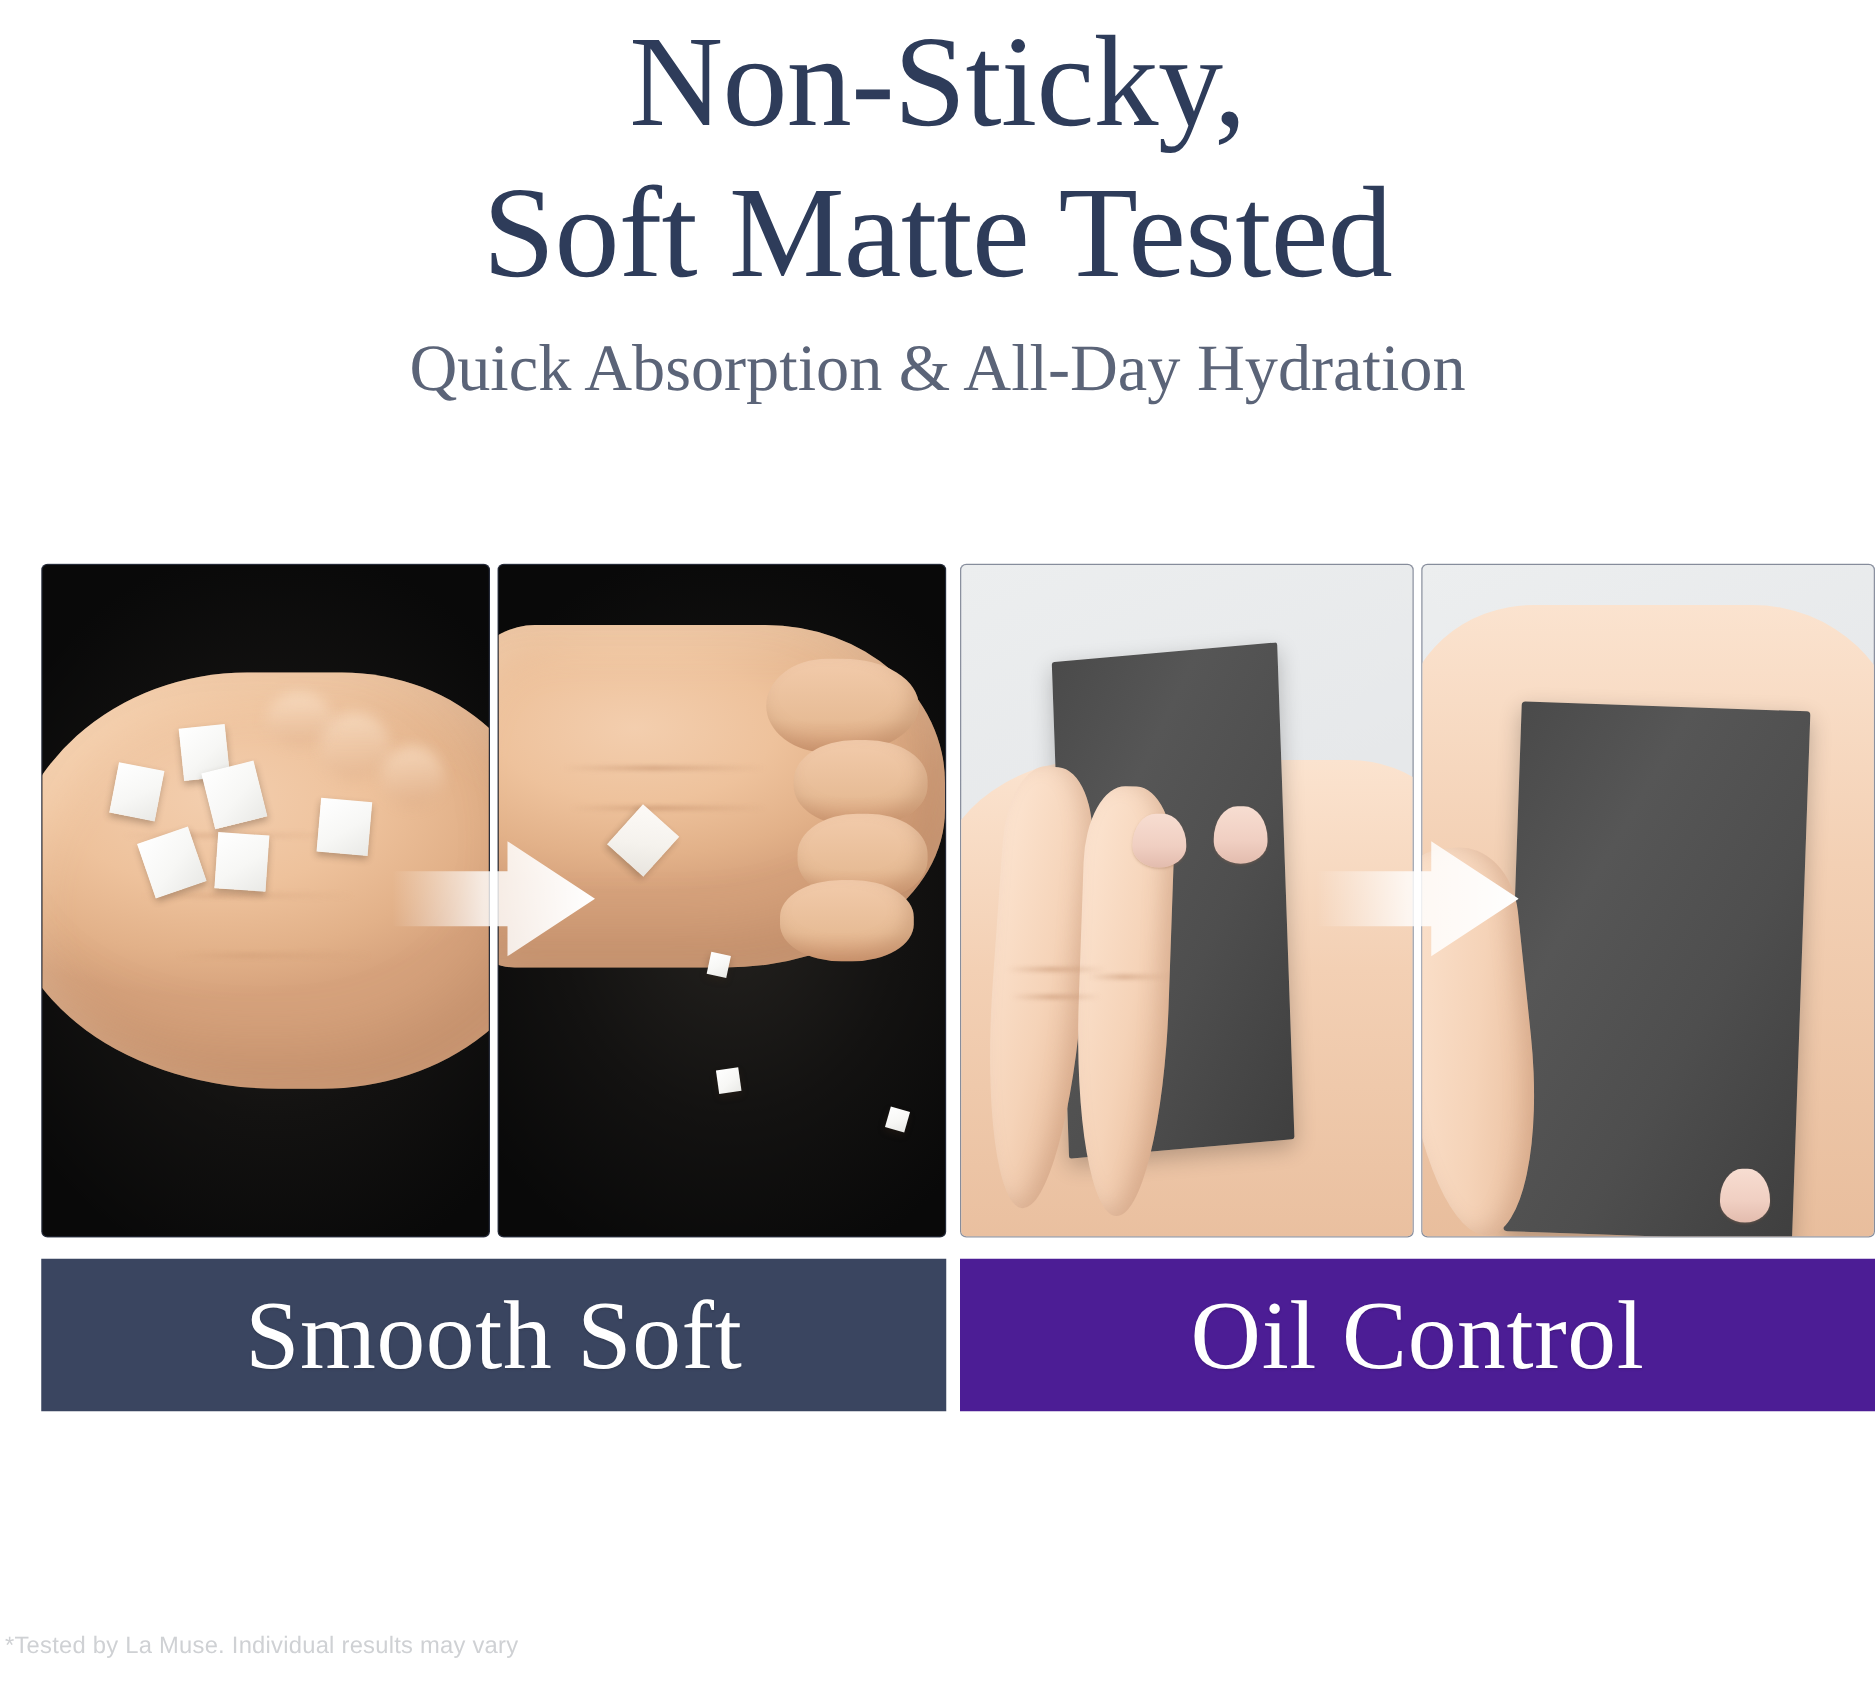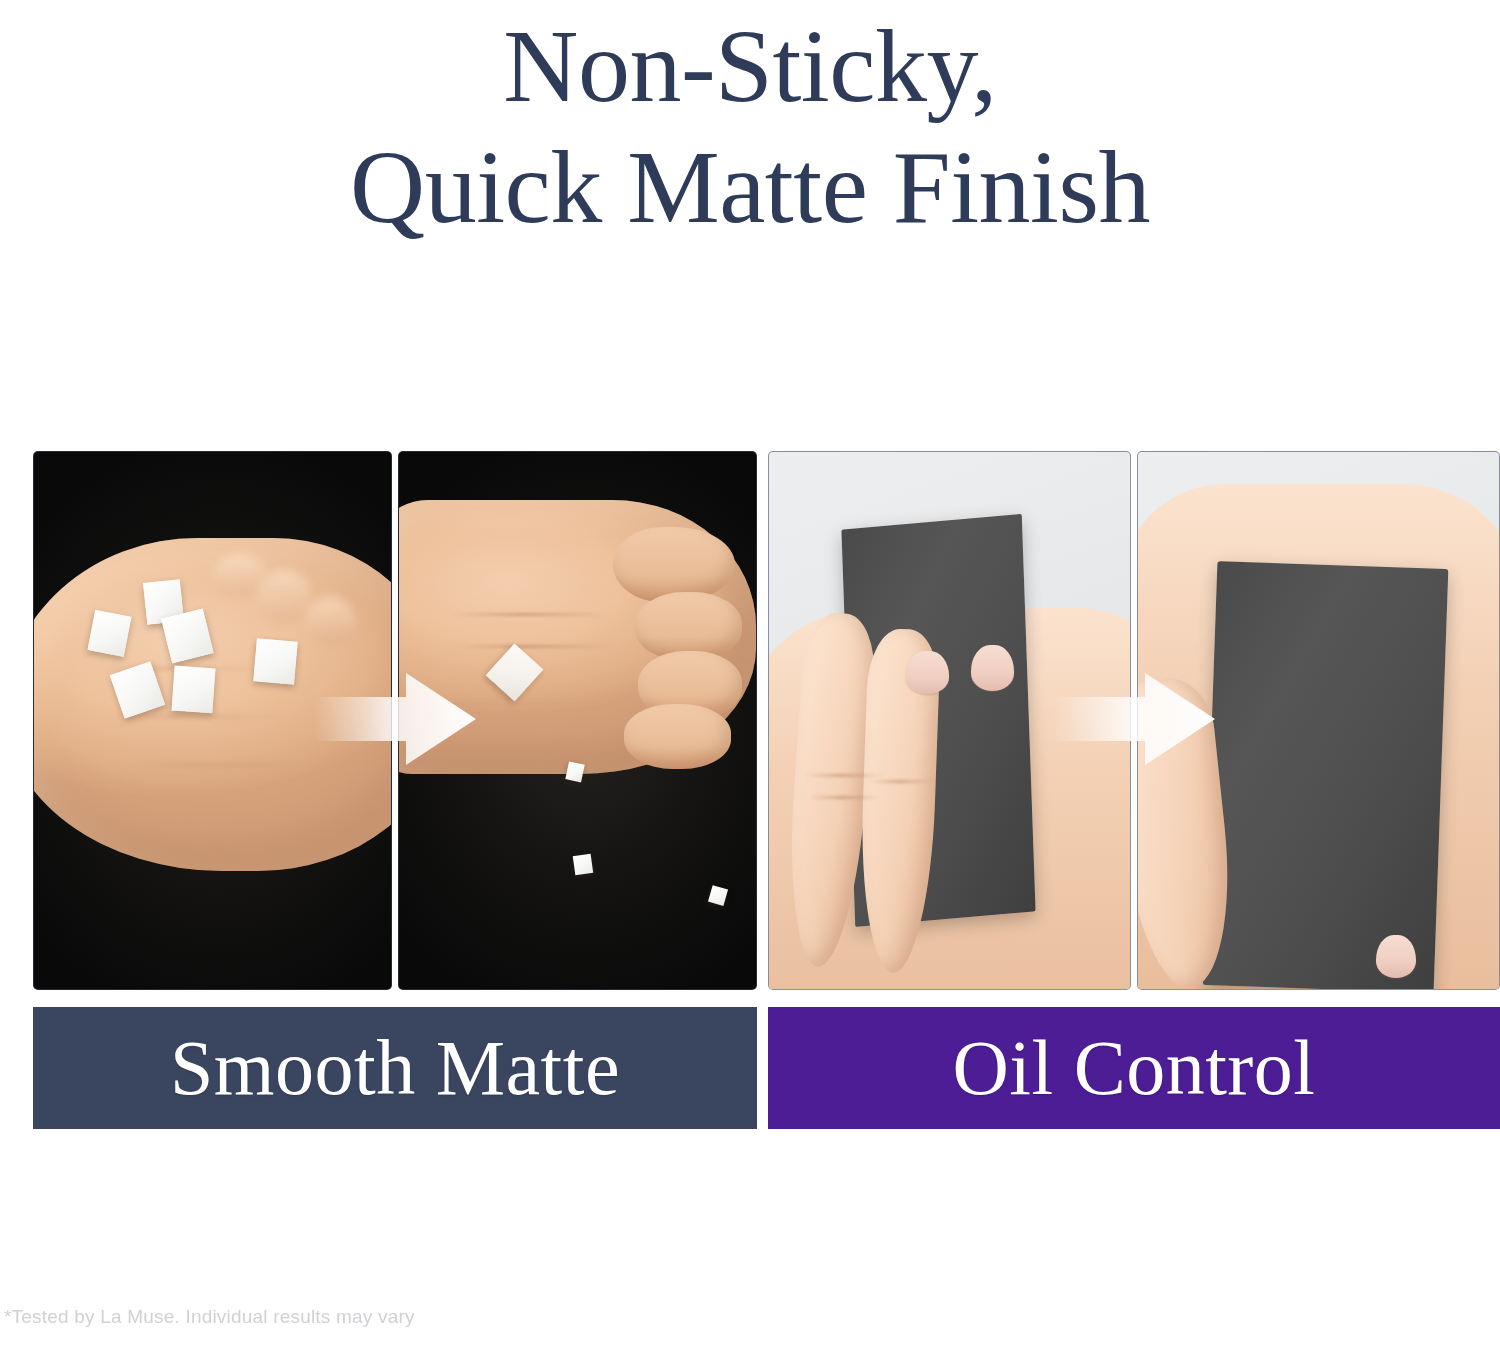--- a/index.html
+++ b/index.html
@@ -210,23 +210,24 @@
     letter-spacing: 0.2px;
   }
 </style>
 </head>
 <body>
 
 <div class="page">
 
   <div class="headline">
     <span class="headline-line">Non-Sticky,</span>
-    <span class="headline-line">Quick Matte Finish</span>
+    <span class="headline-line">Soft Matte Tested</span>
   </div>
 
+  <div class="subhead">Quick Absorption &amp; All-Day Hydration</div>
 
   <div class="panel-area">
 
     <div class="group left">
       <div class="photo-row">
 
         <div class="photo dark">
           <div class="skin p1-hand"></div>
 
           <div class="p1-knuckle" style="left:62%;top:22%;width:16%;height:10%;"></div>
@@ -269,21 +270,21 @@
                 <stop offset="45%" stop-color="#ffffff" stop-opacity="0.78"></stop>
                 <stop offset="100%" stop-color="#ffffff" stop-opacity="1"></stop>
               </linearGradient>
             </defs>
             <path d="M0,30 L92,30 L92,6 L162,52 L92,98 L92,74 L0,74 Z" fill="url(#tailFadeA)"></path>
           </svg>
         </div>
       </div>
 
       <div class="label-bar left">
-        <span>Smooth Matte</span>
+        <span>Smooth Soft</span>
       </div>
     </div>
 
     <div class="group right">
       <div class="photo-row">
 
         <div class="photo light">
 
           <div class="arm" style="left:-6%;top:29%;width:118%;height:78%;border-radius:30% 22% 0 0 / 26% 20% 0 0;"></div>
 

